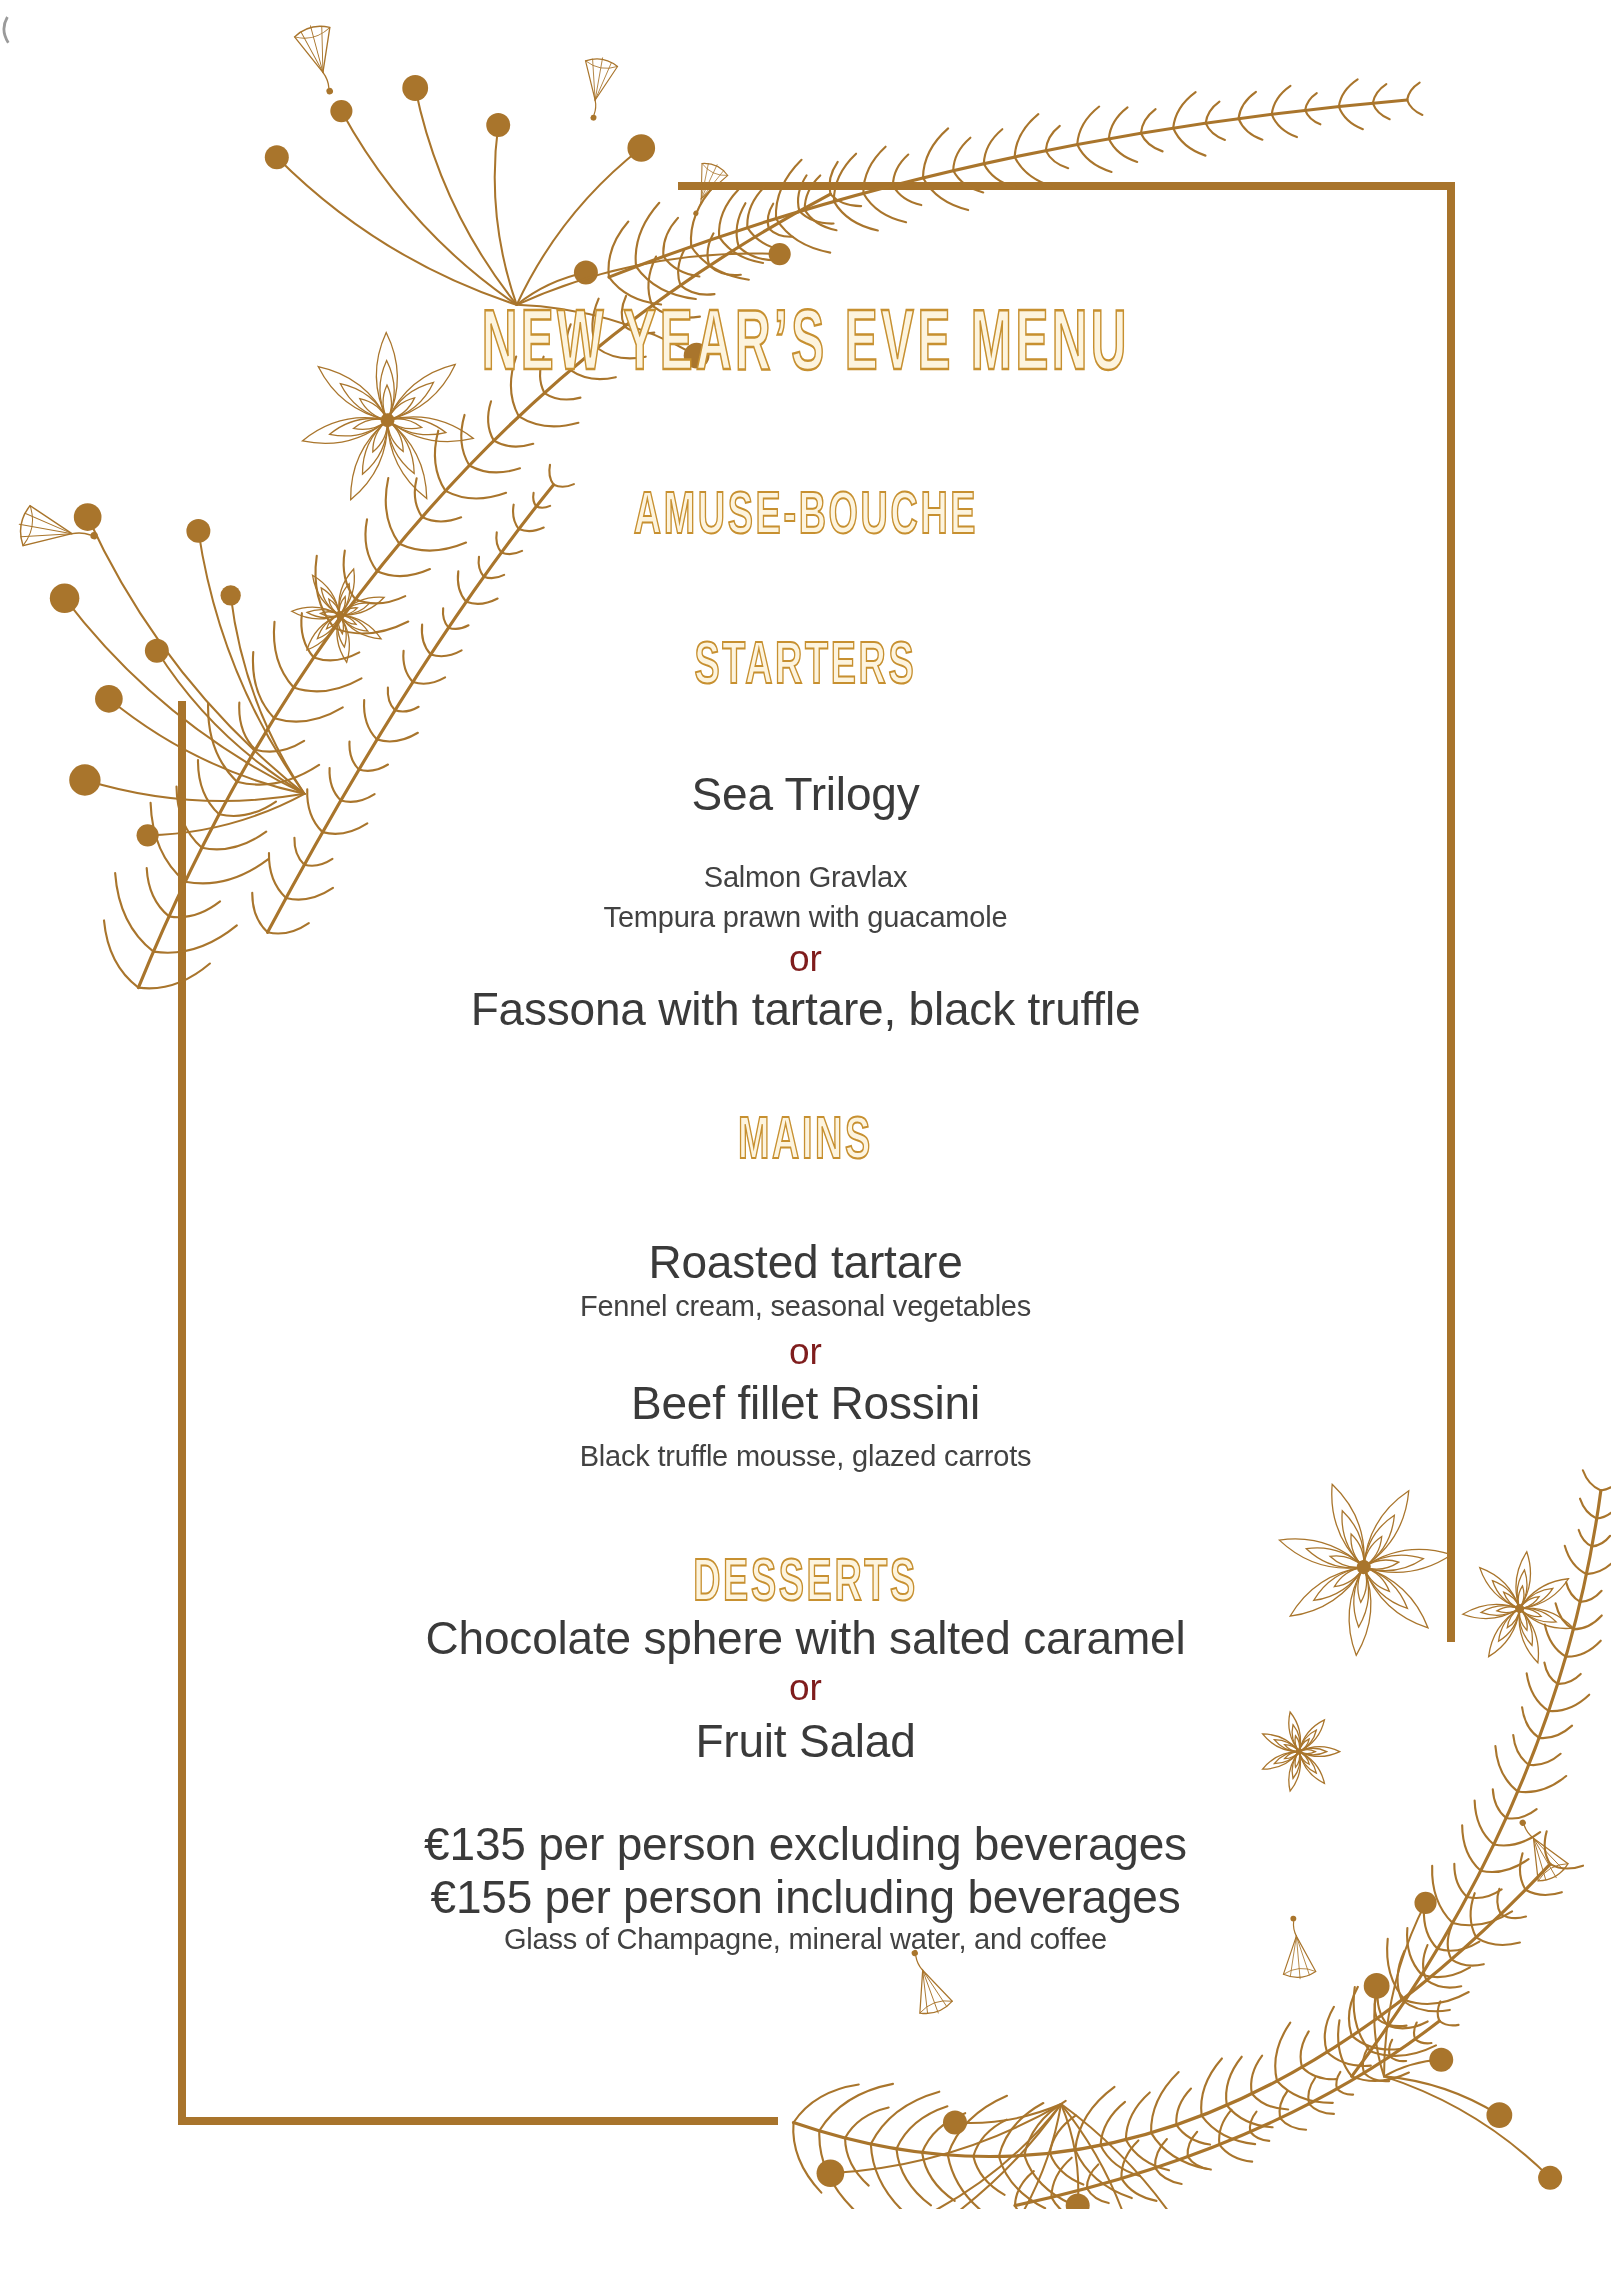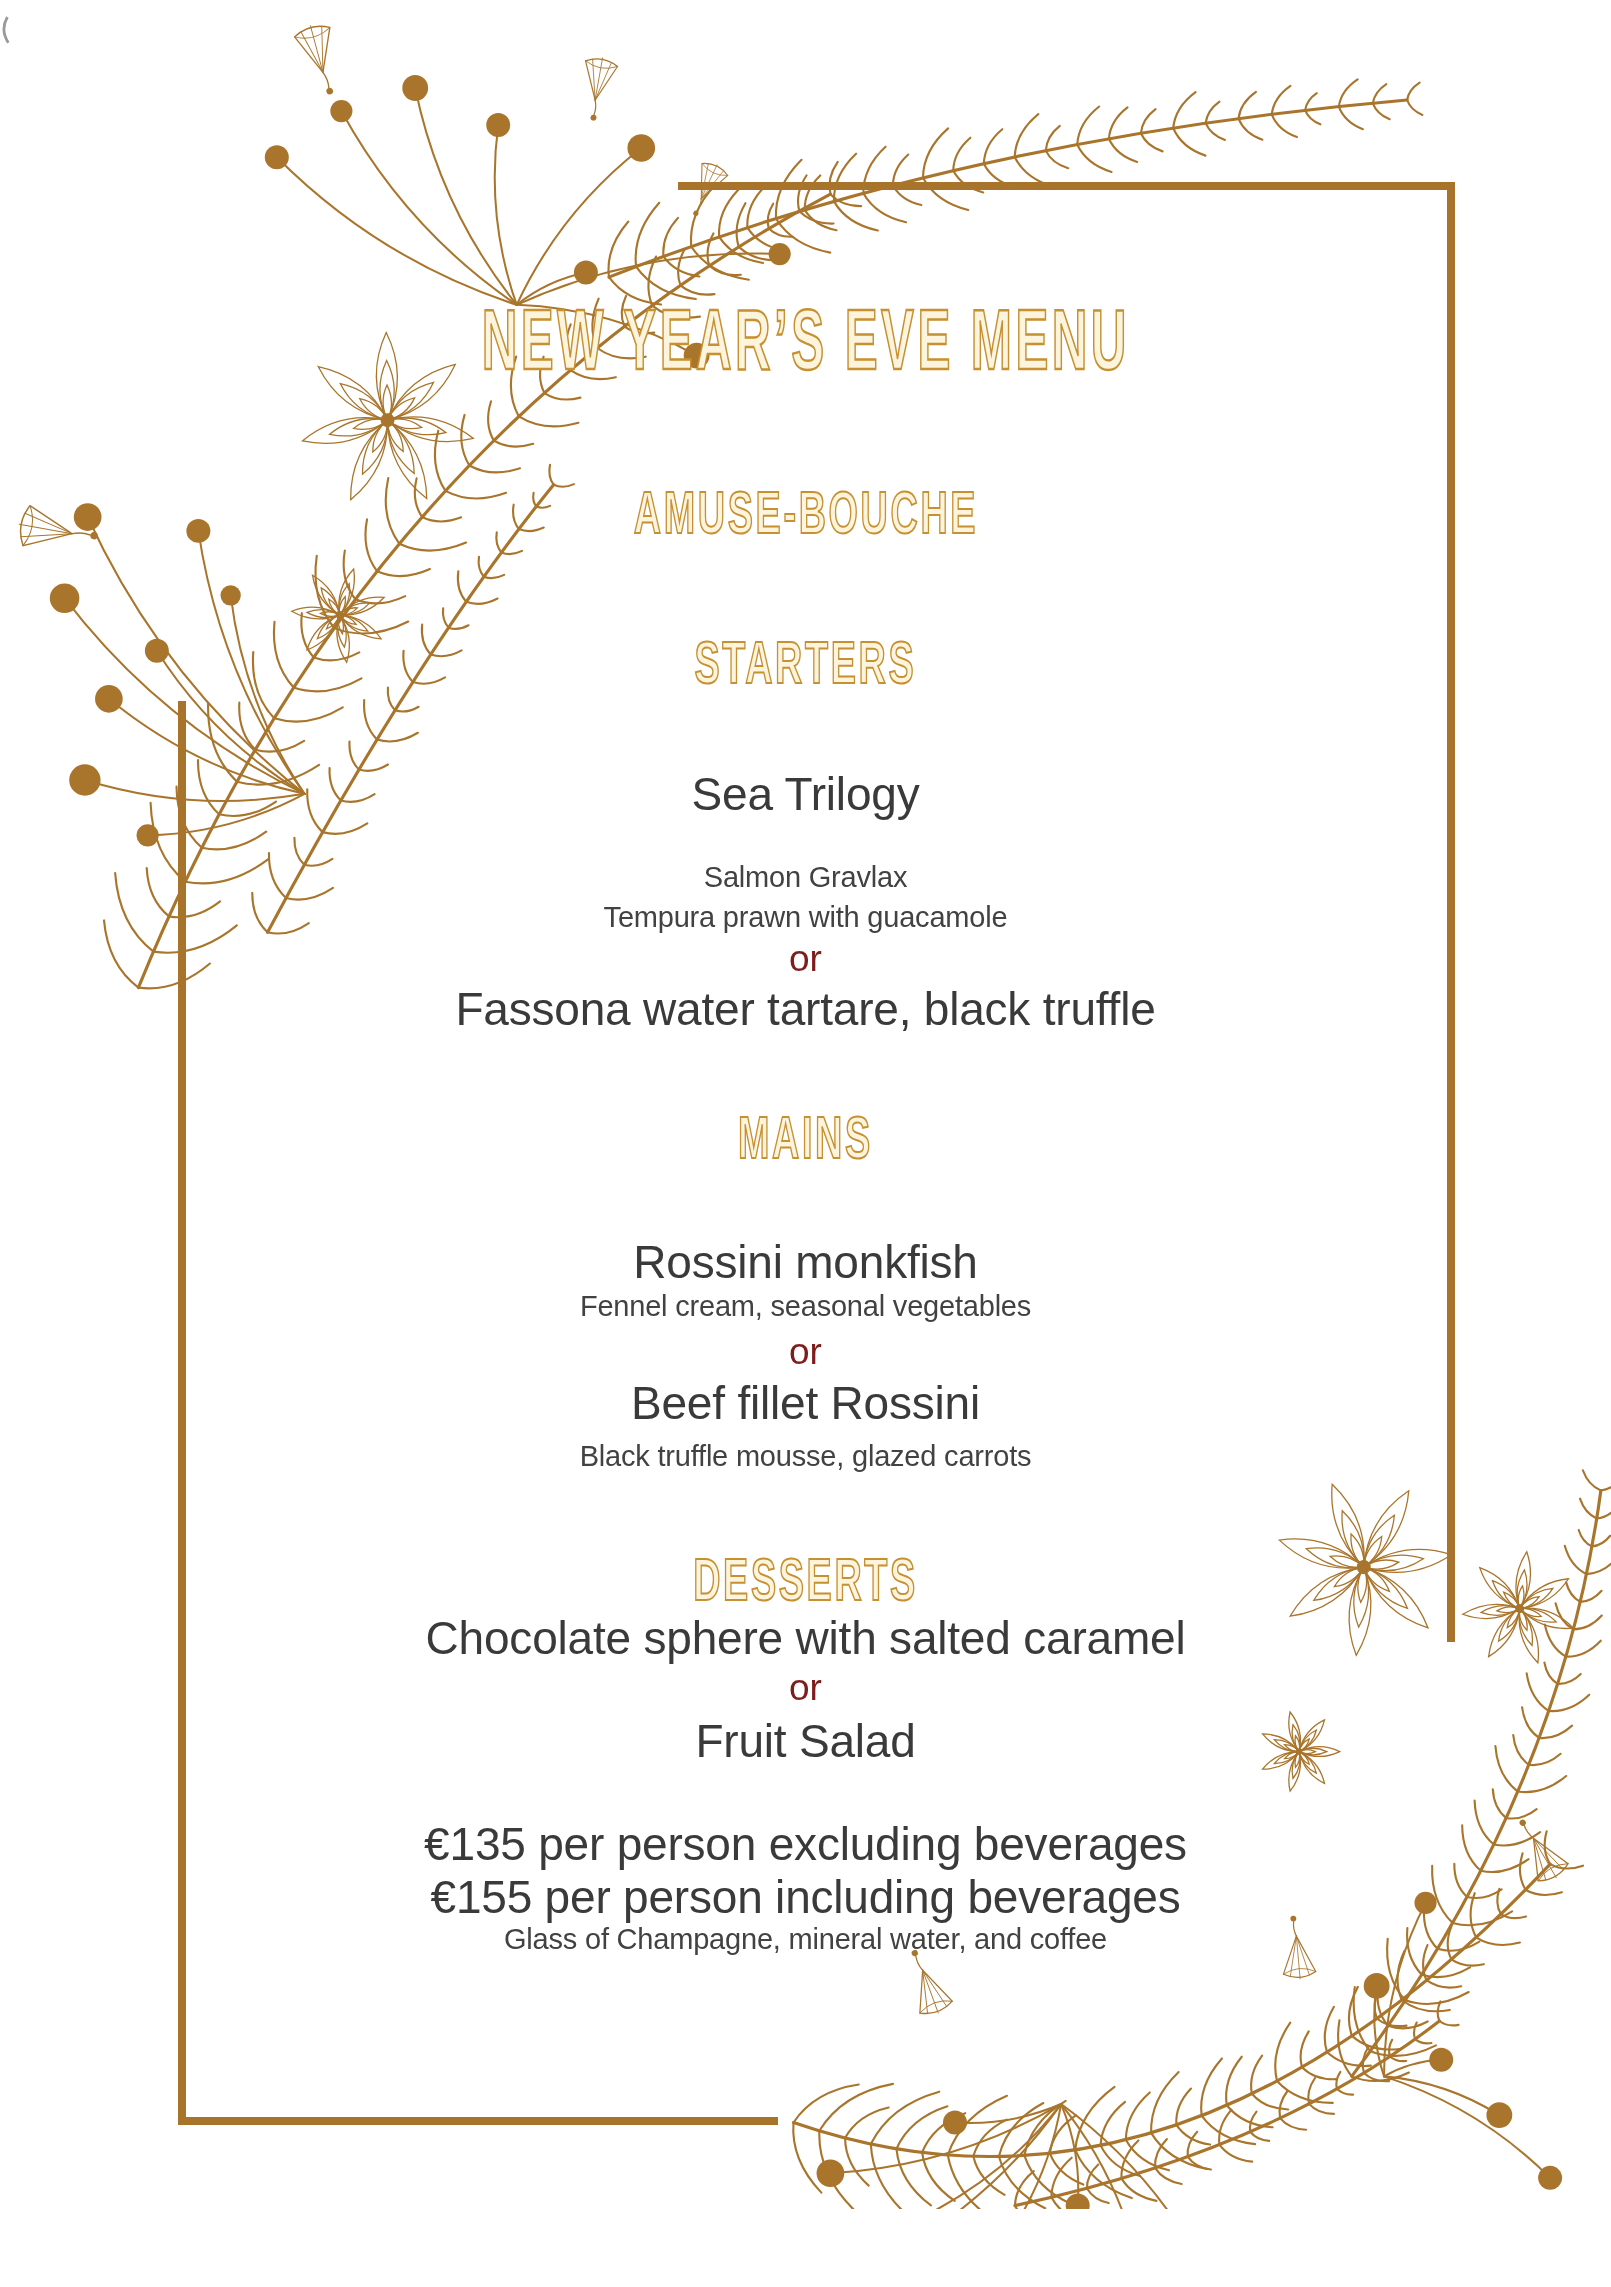--- a/index.html
+++ b/index.html
@@ -670,26 +670,26 @@
     <span class="deco-head t-sec">AMUSE-BOUCHE</span>
   </div>
 
   <div class="line" style="top:634px;">
     <span class="deco-head t-sec">STARTERS</span>
   </div>
   <div class="line nm" style="top:771px;">Sea Trilogy</div>
   <div class="line ds" style="top:863px;">Salmon Gravlax</div>
   <div class="line ds" style="top:903px;">Tempura prawn with guacamole</div>
   <div class="line or" style="top:940px;">or</div>
-  <div class="line nm" style="top:986px;">Fassona water tartare, black truffle</div>
+  <div class="line nm" style="top:986px;">Fassona with tartare, black truffle</div>
 
   <div class="line" style="top:1109px;">
     <span class="deco-head t-sec">MAINS</span>
   </div>
-  <div class="line nm" style="top:1239px;">Rossini monkfish</div>
+  <div class="line nm" style="top:1239px;">Roasted tartare</div>
   <div class="line ds" style="top:1292px;">Fennel cream, seasonal vegetables</div>
   <div class="line or" style="top:1333px;">or</div>
   <div class="line nm" style="top:1380px;">Beef fillet Rossini</div>
   <div class="line ds" style="top:1434px;margin-top:8px;">Black truffle mousse, glazed carrots</div>
 
   <div class="line" style="top:1551px;">
     <span class="deco-head t-sec">DESSERTS</span>
   </div>
   <div class="line nm" style="top:1615px;">Chocolate sphere with salted caramel</div>
   <div class="line or" style="top:1669px;">or</div>

